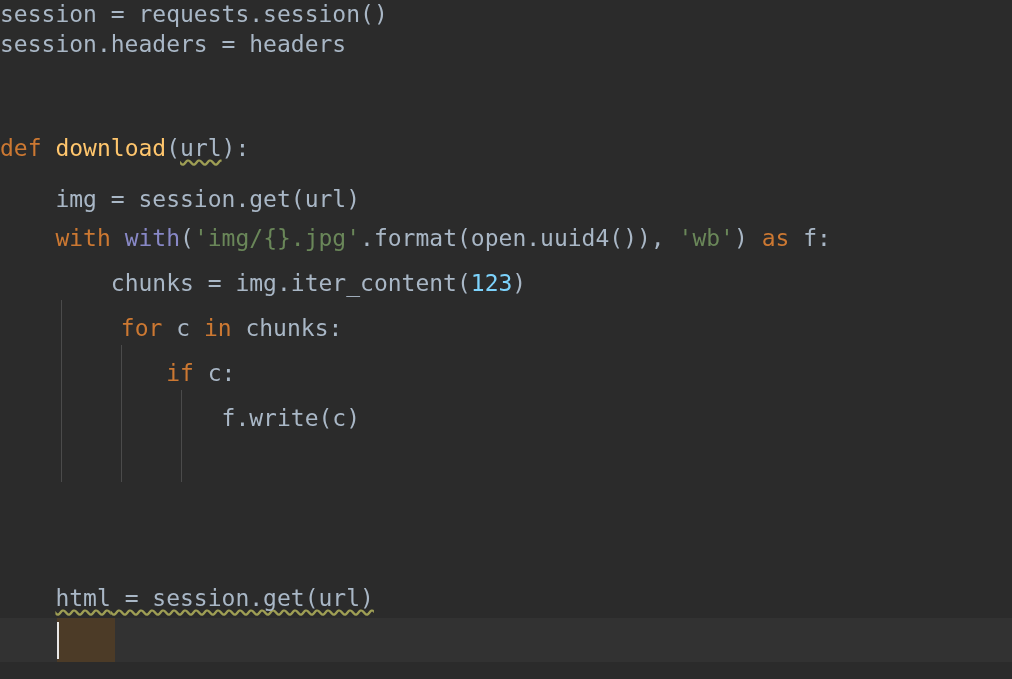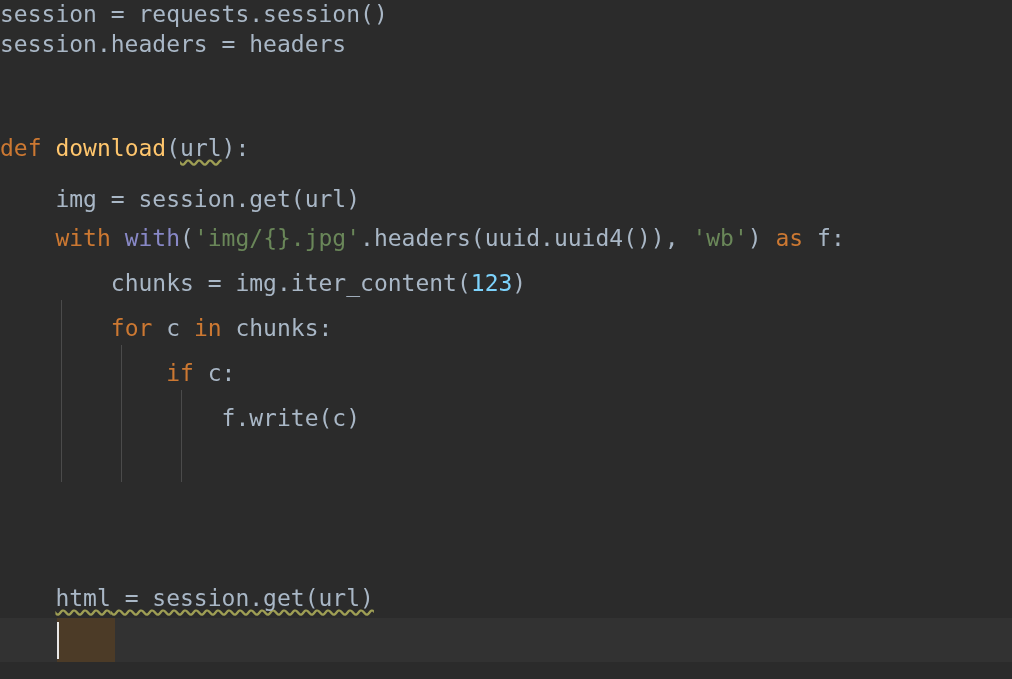--- a/index.html
+++ b/index.html
@@ -121,25 +121,25 @@
     <div class="line" style="top:-8px;"><span class="id">session</span><span class="id"> = </span><span class="id">requests.session()</span></div>
 
     <div class="line" style="top:22px;"><span class="id">session.headers</span><span class="id"> = </span><span class="id">headers</span></div>
 
     <div class="line" style="top:81px;"></div>
 
     <div class="line" style="top:126px;"><span class="kw">def</span><span class="id"> </span><span class="fn">download</span><span class="id">(</span><span class="id squig">url</span><span class="id">):</span></div>
 
     <div class="line" style="top:177px;"><span class="ind">    </span><span class="id">img = session.get(url)</span></div>
 
-    <div class="line" style="top:216px;"><span class="ind">    </span><span class="kw">with</span><span class="id"> </span><span class="bi">with</span><span class="id">(</span><span class="str">'img/{}.jpg'</span><span class="id">.headers(uuid.uuid4()), </span><span class="str">'wb'</span><span class="id">) </span><span class="kw">as</span><span class="id"> f:</span></div>
+    <div class="line" style="top:216px;"><span class="ind">    </span><span class="kw">with</span><span class="id"> </span><span class="bi">with</span><span class="id">(</span><span class="str">'img/{}.jpg'</span><span class="id">.format(open.uuid4()), </span><span class="str">'wb'</span><span class="id">) </span><span class="kw">as</span><span class="id"> f:</span></div>
 
     <div class="line" style="top:261px;"><span class="ind">        </span><span class="id">chunks = img.iter_content(</span><span class="num">123</span><span class="id">)</span></div>
 
-    <div class="line" style="top:306px;"><span class="ind">        </span><span class="kw">for</span><span class="id"> c </span><span class="kw">in</span><span class="id"> chunks:</span></div>
+    <div class="line" style="top:306px;margin-left:10px;"><span class="ind">        </span><span class="kw">for</span><span class="id"> c </span><span class="kw">in</span><span class="id"> chunks:</span></div>
 
     <div class="line" style="top:396px;"><span class="ind">                </span><span class="id">f.write(c)</span></div>
 
     <div class="line" style="top:351px;"><span class="ind">            </span><span class="kw">if</span><span class="id"> c:</span></div>
 
     <div class="line" style="top:441px;"></div>
     <div class="line" style="top:486px;"></div>
 
 
     <div class="line" style="top:576px;"><span class="ind">    </span><span class="id squig">html</span><span class="id squig"> = session.get(url)</span></div>

